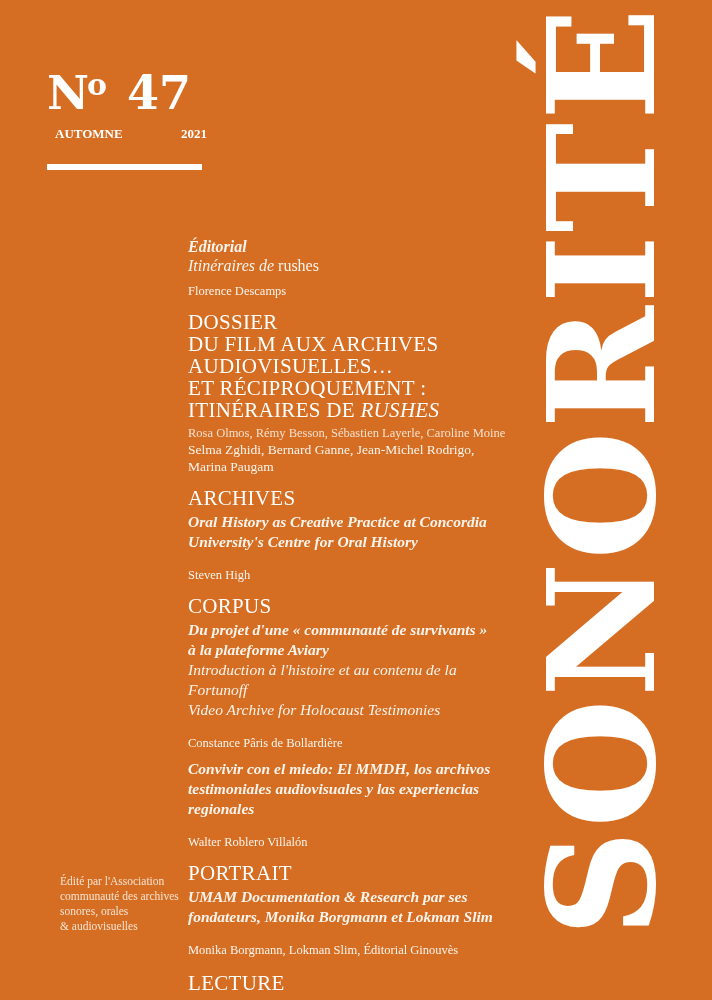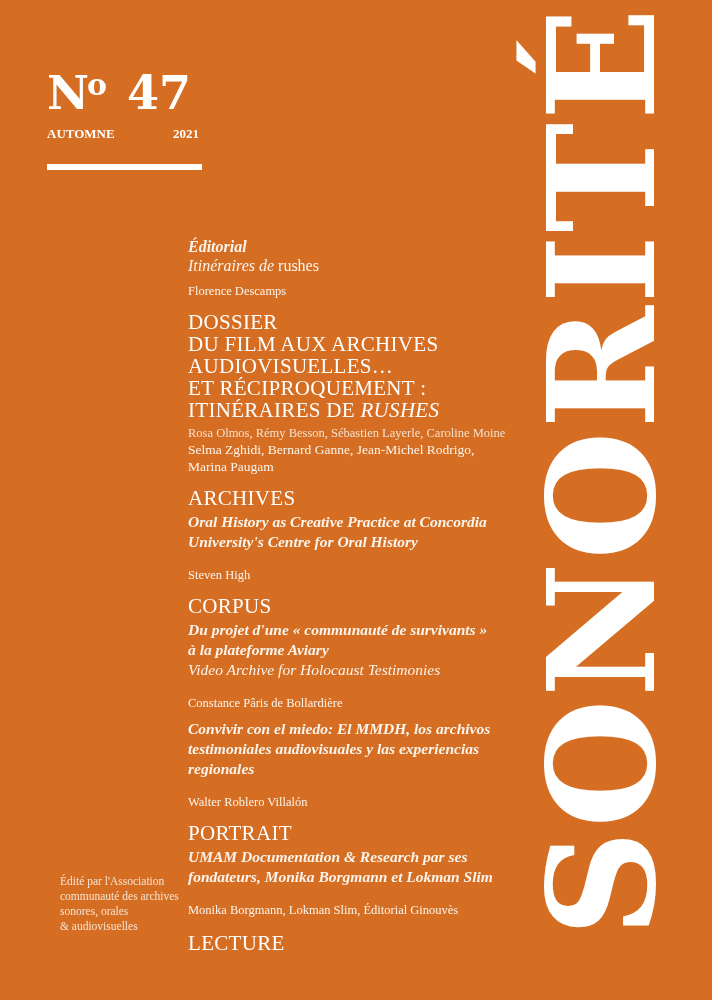--- a/index.html
+++ b/index.html
@@ -14,21 +14,21 @@
   .issue-number {
     font-family: "DejaVu Serif", serif; font-weight: bold;
     font-size: 46px; line-height: 46px; letter-spacing: 0px; color: #fff;
     white-space: nowrap;
   }
   .issue-number .no-o { font-size: 30px; vertical-align: 14px; margin-left: -2px; }
   .issue-number .num { margin-left: 20px; }
   .issue-season {
     display: flex; justify-content: space-between;
     font-family: "Liberation Serif", serif; font-weight: bold;
-    font-size: 13px; margin-top: 10px; color: #fff; width: 152px;
+    font-size: 13px; margin-top: 10px; color: #fff; width: 152px; margin-left: 8px;
   }
   .rule { position: absolute; left: 47px; top: 164px; width: 155px; height: 6px; background: #fff; }
 
   .toc { position: absolute; left: 188px; top: 237px; width: 330px; }
   .kicker { font-family: "Liberation Serif", serif; font-style: italic; font-weight: bold; font-size: 16px; line-height: 19px; }
   .subtitle-it { font-family: "Liberation Serif", serif; font-style: italic; font-size: 16px; line-height: 20px; }
   .subtitle-it .up { font-style: normal; }
   .author { font-family: "Liberation Serif", serif; font-size: 12.5px; line-height: 16px; margin-top: 15px; }
   .section-head {
     font-family: "Liberation Serif", serif; font-size: 21px; line-height: 22px;
@@ -92,20 +92,21 @@
       <div class="article-title">University's Centre for Oral History</div>
     </div>
     <div class="author">Steven High</div>
   </section>
 
   <section style="margin-top:12px">
     <div class="section-head">CORPUS</div>
     <div style="margin-top:3px">
       <div class="article-title">Du projet d'une « communauté de survivants »</div>
       <div class="article-title">à la plateforme Aviary</div>
+      <div class="article-sub">Introduction à l'histoire et au contenu de la Fortunoff</div>
       <div class="article-sub">Video Archive for Holocaust Testimonies</div>
     </div>
     <div class="author">Constance Pâris de Bollardière</div>
     <div style="margin-top:8px">
       <div class="article-title">Convivir con el miedo: El MMDH, los archivos</div>
       <div class="article-title">testimoniales audiovisuales y las experiencias</div>
       <div class="article-title">regionales</div>
     </div>
     <div class="author">Walter Roblero Villalón</div>
   </section>

